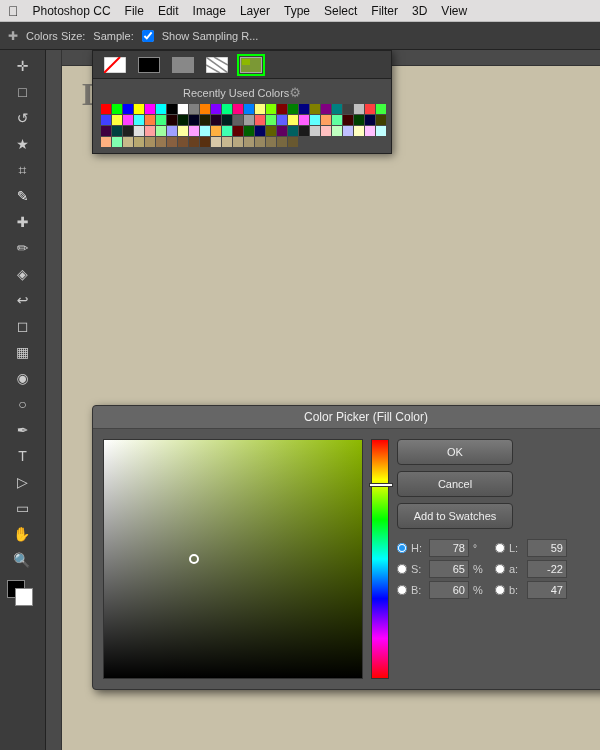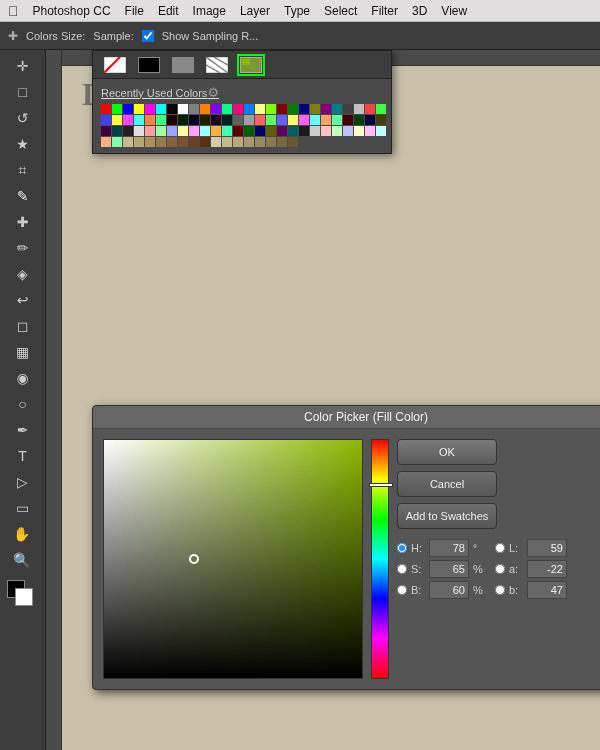--- a/index.html
+++ b/index.html
@@ -155,24 +155,23 @@
       cursor: pointer;
     }
     .swatch-selected {
       border: 2px solid #00ff00;
     }
     .swatches-body {
       padding: 6px 8px;
     }
     .swatches-title-row {
       display: flex;
-      justify-content: flex-start;
+      justify-content: center;
       align-items: center;
       margin-bottom: 4px;
-      text-decoration: underline;
     }
     .swatches-title { color: #ccc; font-size: 11px; }
     .swatches-gear { color: #999; font-size: 13px; cursor: pointer; }
     .swatch-grid {
       display: grid;
       grid-template-columns: repeat(26, 1fr);
       gap: 1px;
     }
     .swatch-cell {
       width: 10px;
@@ -276,21 +275,21 @@
     }
 
     
     .cp-right-buttons {
       display: flex;
       flex-direction: column;
       gap: 6px;
       flex-shrink: 0;
     }
     .cp-btn {
-      width: 100px;
+      width: 116px;
       height: 26px;
       background: linear-gradient(to bottom, #6e6e6e, #555);
       border: 1px solid #333;
       border-radius: 4px;
       color: #eee;
       font-size: 11px;
       cursor: pointer;
       display: flex;
       align-items: center;
       justify-content: center;

